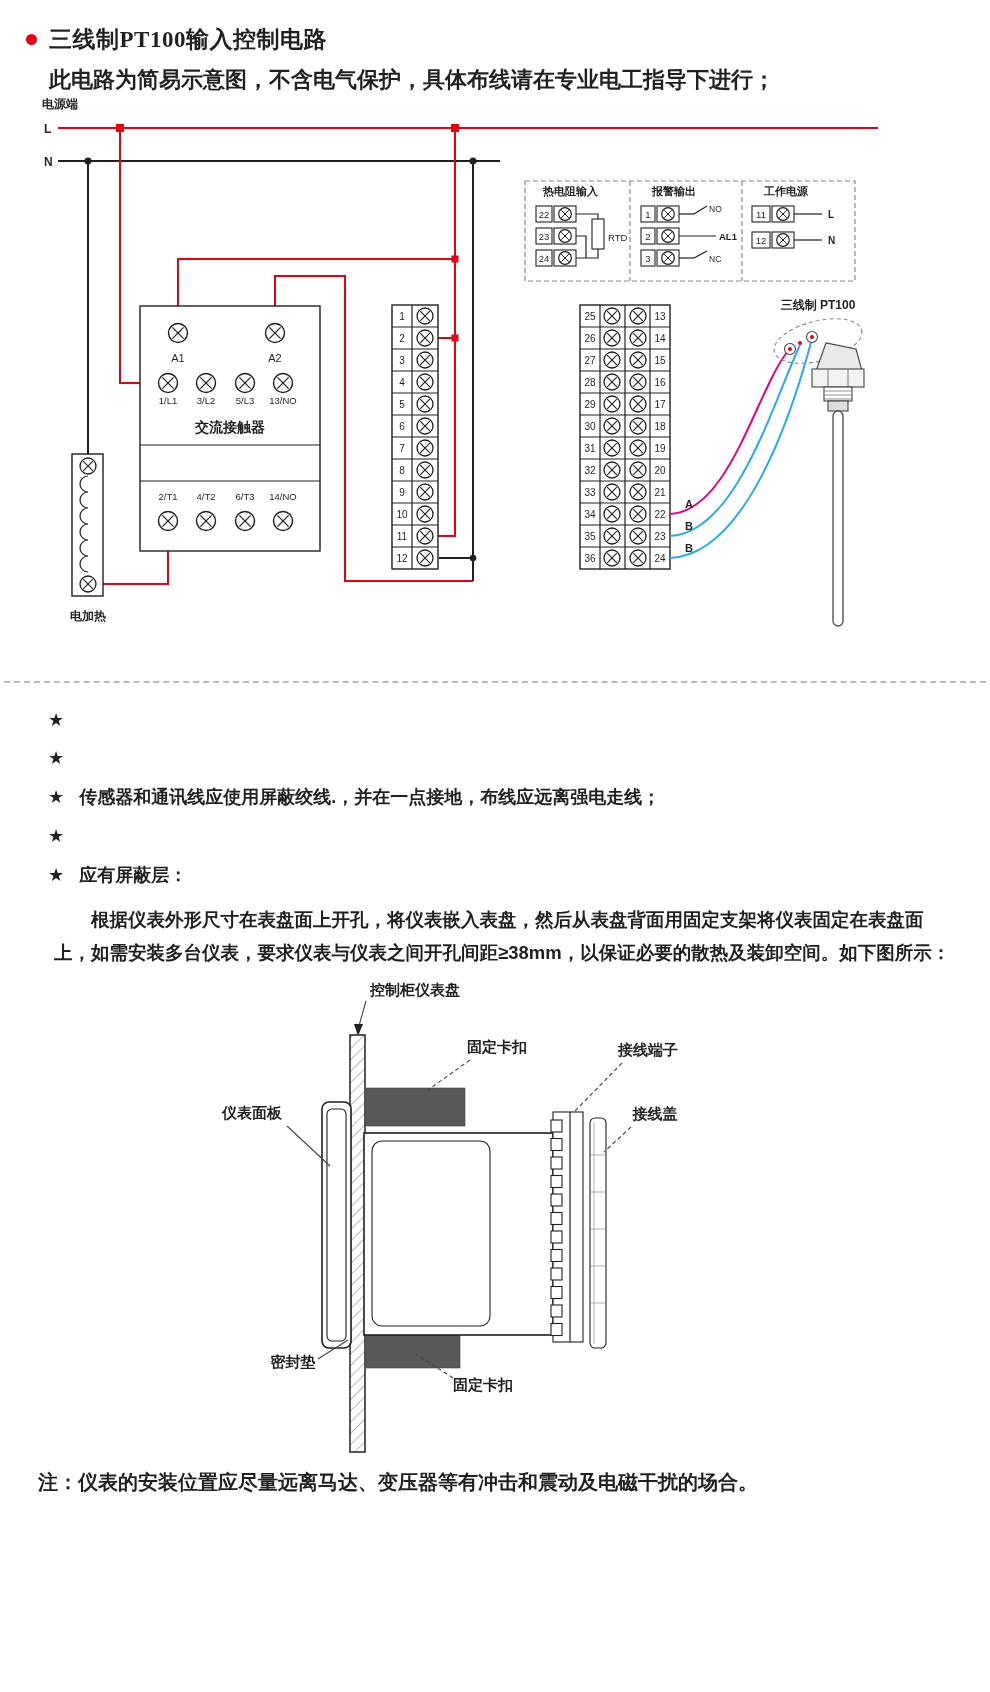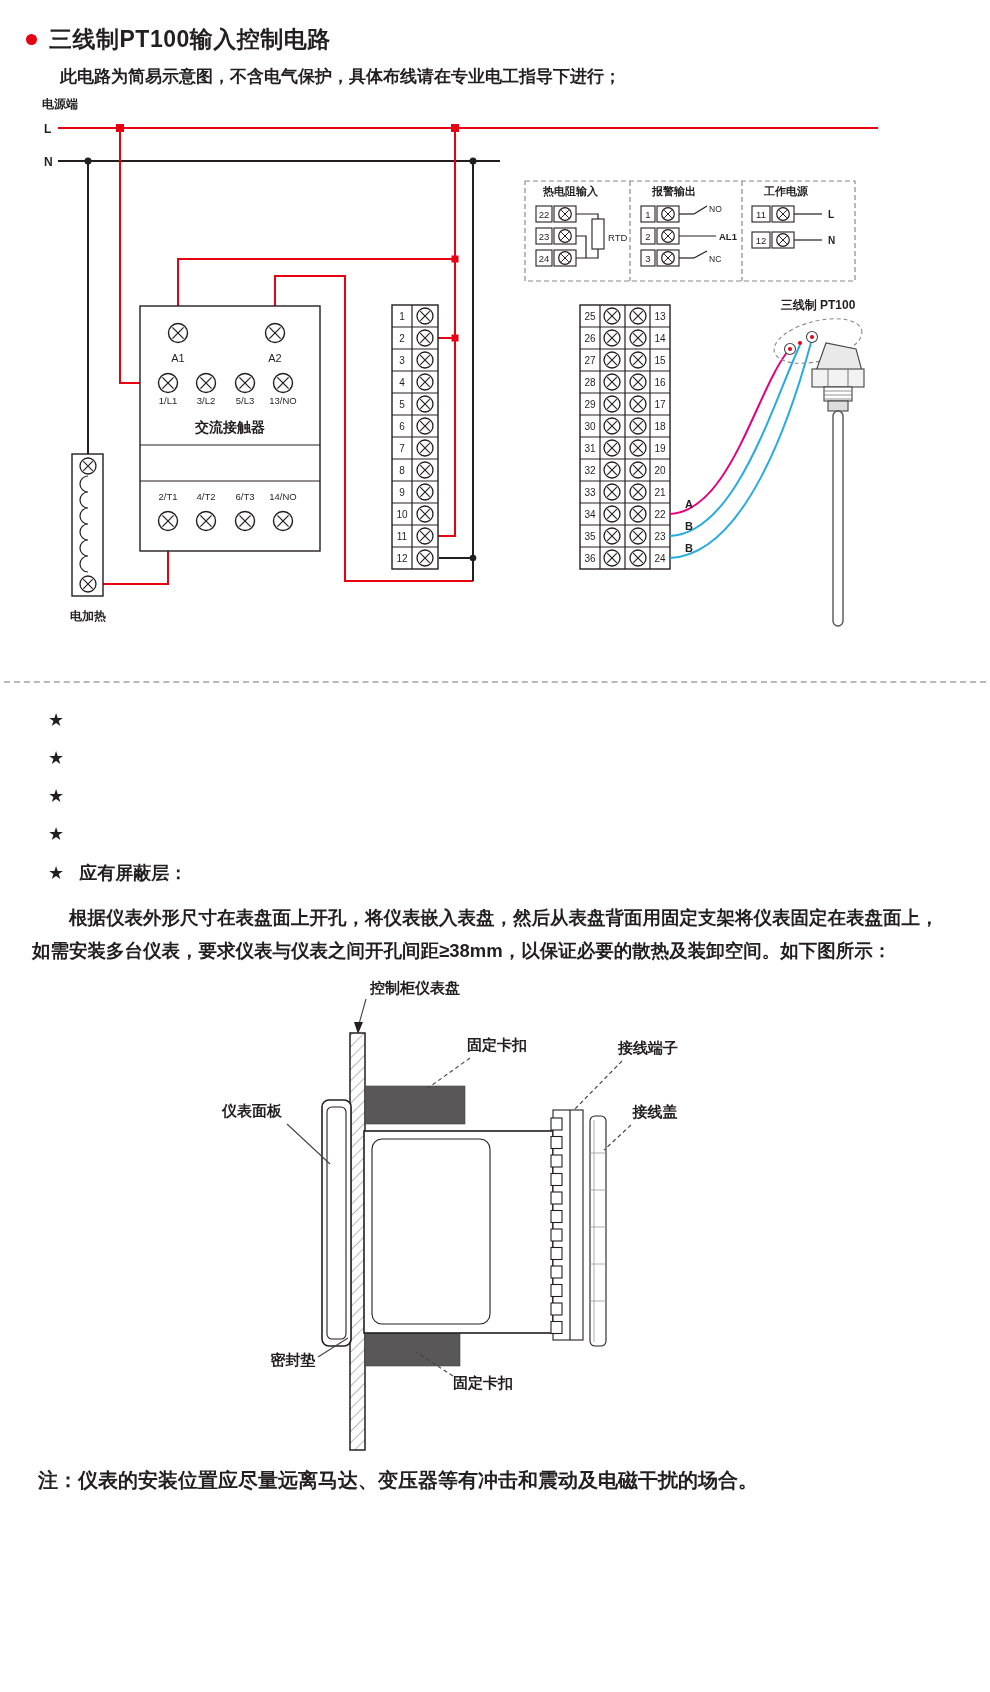--- a/index.html
+++ b/index.html
@@ -1,28 +1,28 @@
 <!DOCTYPE html>
 <html><head>
 <meta charset="utf-8">
 <style>
   html,body{margin:0;padding:0;}
   body{width:990px;height:1692px;background:#fff;overflow:hidden;
        font-family:"Liberation Sans","DejaVu Sans",sans-serif;color:#231f20;}
   .header{padding:24px 0 0 26px;height:91px;box-sizing:border-box;}
-  .title-row{display:flex;align-items:center;gap:12px;}
+  .title-row{display:flex;align-items:center;gap:12px;font-family:Liberation Serif, serif;}
   .bullet{width:11px;height:11px;border-radius:50%;background:#e60012;flex:0 0 auto;}
   .title{font-size:23px;font-weight:bold;letter-spacing:.5px;}
-  .subtitle{margin:10px 0 0 34px;font-size:17px;font-weight:bold;}
+  .subtitle{margin:10px 0 0 23px;font-size:22px;font-weight:bold;}
   svg{display:block;}
   svg text{fill:#231f20;}
   .sep{border-top:2px dashed #b9b9b9;margin:0 4px;height:0;}
   .notes{margin:26px 0 0 48px;padding:0;list-style:none;}
   .notes li{display:flex;gap:15px;font-size:18px;font-weight:bold;margin-bottom:16px;align-items:baseline;}
-  .para{margin:4px 34px 0 32px;font-size:18.5px;font-weight:bold;line-height:1.8;text-indent:2em;}
+  .para{margin:4px 34px 0 54px;font-size:18.5px;font-weight:bold;line-height:1.8;text-indent:2em;}
   .footnote{margin:14px 34px 0 38px;font-size:20px;font-weight:bold;}
   
   .wr{stroke:#e60012;stroke-width:2;fill:none;}
   .wm{stroke:#e6007e;stroke-width:2;fill:none;}
   .wb{stroke:#29abe2;stroke-width:2;fill:none;}
   .wk{stroke:#231f20;stroke-width:2;fill:none;}
   .ln{stroke:#231f20;stroke-width:1.2;fill:none;}
   .bx{fill:#fff;stroke:#231f20;stroke-width:1.4;}
   .bx2{fill:#fff;stroke:#231f20;stroke-width:1.1;}
   .dash{stroke:#8a8a8a;stroke-width:1.2;stroke-dasharray:5 3;fill:none;}
@@ -311,20 +311,21 @@
 
 <ul class="notes">
   <li>
       <span class="star">★</span>
     </li>
   <li>
       <span class="star">★</span>
     </li>
   <li>
       <span class="star">★</span>
+      <span>传感器和通讯线应使用屏蔽绞线.，并在一点接地，布线应远离强电走线；</span>
     </li>
   <li>
       <span class="star">★</span>
     </li>
   <li>
       <span class="star">★</span>
       <span>应有屏蔽层：</span>
     </li>
 </ul>
 

